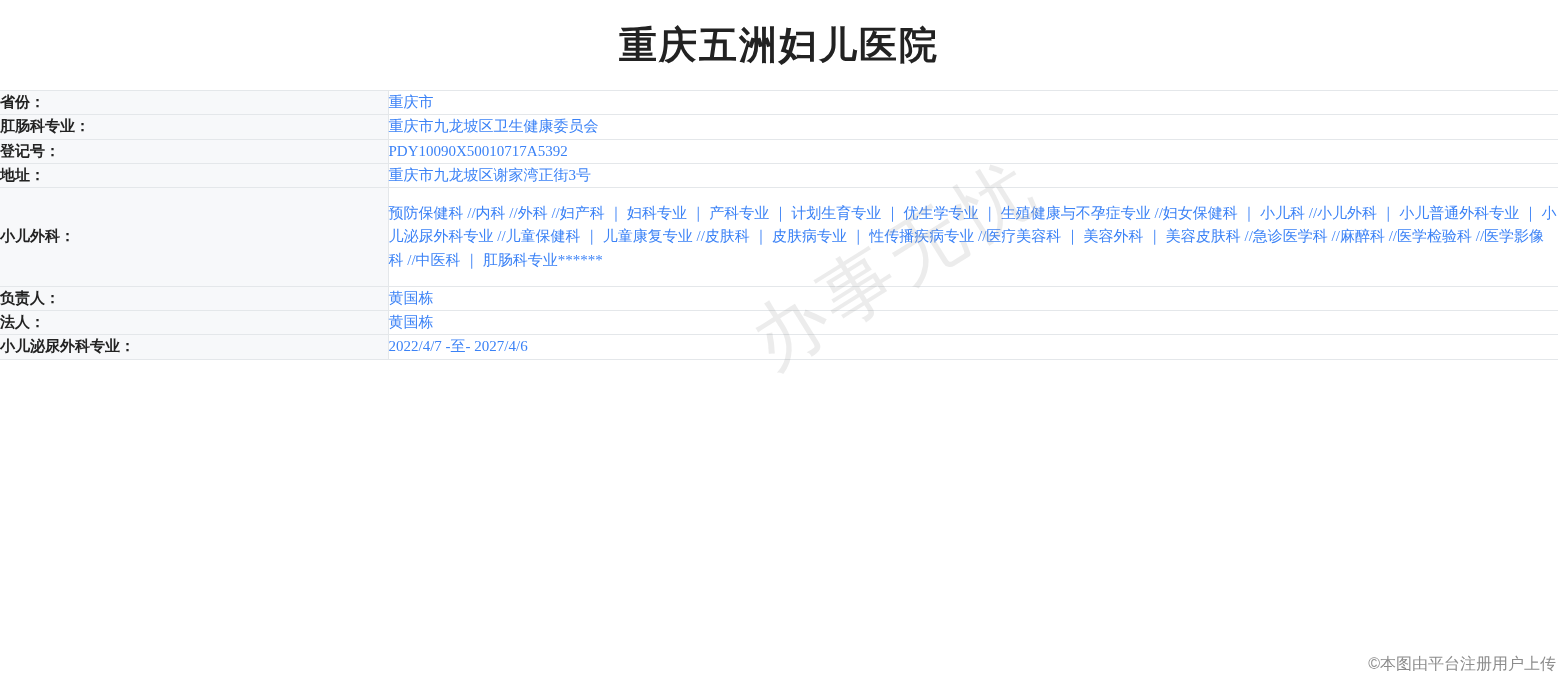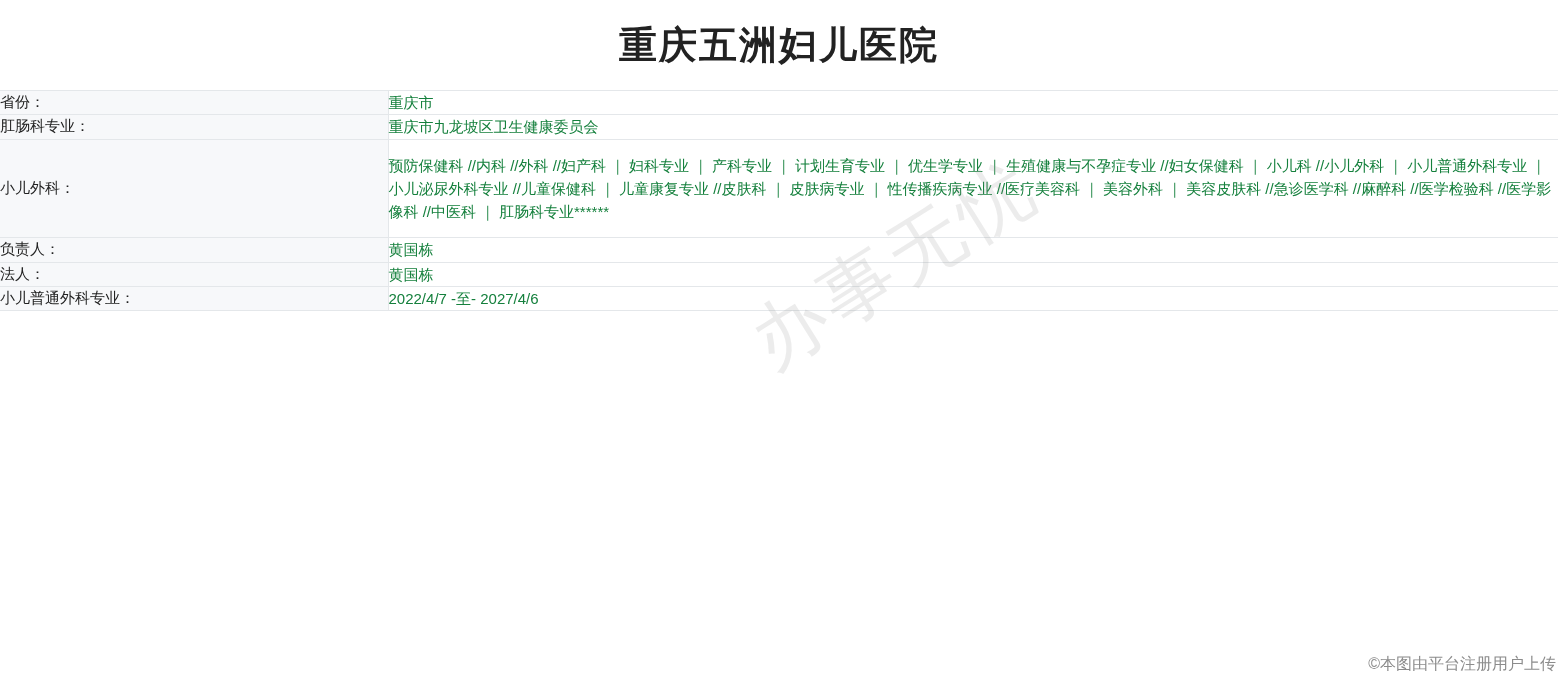--- a/index.html
+++ b/index.html
@@ -45,35 +45,36 @@
     border-top: 1px solid #e4e7ea;
     border-bottom: 1px solid #e4e7ea;
   }
   table.info td {
     vertical-align: middle;
     padding: 0;
   }
   td.label {
     width: 388px;
     background: #f7f8fa;
-    font-weight: normal;
+    font-weight: bold;
     color: #222222;
     padding: 18px 0 18px 10px;
     box-sizing: border-box;
     border-right: 1px solid #e4e7ea;
     font-size: 15px;
   }
   td.value {
     background: #ffffff;
     padding: 18px 16px 18px 12px;
     box-sizing: border-box;
-    color: #15803d;
+    color: #3b82f6;
     font-size: 15px;
     line-height: 1.55;
     word-break: break-all;
+    font-family: Liberation Serif, serif;
   }
   tr.tall td.label,
   tr.tall td.value {
     padding-top: 14px;
     padding-bottom: 14px;
   }
   .watermark {
     position: absolute;
     top: 215px;
     left: 735px;
@@ -106,34 +107,42 @@
   <table class="info">
     <tbody>
       <tr>
         <td class="label">省份：</td>
         <td class="value">重庆市</td>
       </tr>
       <tr>
         <td class="label">肛肠科专业：</td>
         <td class="value">重庆市九龙坡区卫生健康委员会</td>
       </tr>
+      <tr>
+        <td class="label">登记号：</td>
+        <td class="value">PDY10090X50010717A5392</td>
+      </tr>
+      <tr>
+        <td class="label">地址：</td>
+        <td class="value">重庆市九龙坡区谢家湾正街3号</td>
+      </tr>
       <tr class="tall">
         <td class="label">小儿外科：</td>
         <td class="value">预防保健科 //内科 //外科 //妇产科 ｜ 妇科专业 ｜ 产科专业 ｜ 计划生育专业 ｜ 优生学专业 ｜ 生殖健康与不孕症专业 //妇女保健科 ｜ 小儿科 //小儿外科 ｜ 小儿普通外科专业 ｜ 小儿泌尿外科专业 //儿童保健科 ｜ 儿童康复专业 //皮肤科 ｜ 皮肤病专业 ｜ 性传播疾病专业 //医疗美容科 ｜ 美容外科 ｜ 美容皮肤科 //急诊医学科 //麻醉科 //医学检验科 //医学影像科 //中医科 ｜ 肛肠科专业******</td>
       </tr>
       <tr>
         <td class="label">负责人：</td>
         <td class="value">黄国栋</td>
       </tr>
       <tr>
         <td class="label">法人：</td>
         <td class="value">黄国栋</td>
       </tr>
       <tr>
-        <td class="label">小儿普通外科专业：</td>
+        <td class="label">小儿泌尿外科专业：</td>
         <td class="value">2022/4/7 -至- 2027/4/6</td>
       </tr>
     </tbody>
   </table>
 
   <div class="watermark">办事无忧</div>
   <div class="footer-note">©本图由平台注册用户上传</div>
 
 </div>
 

